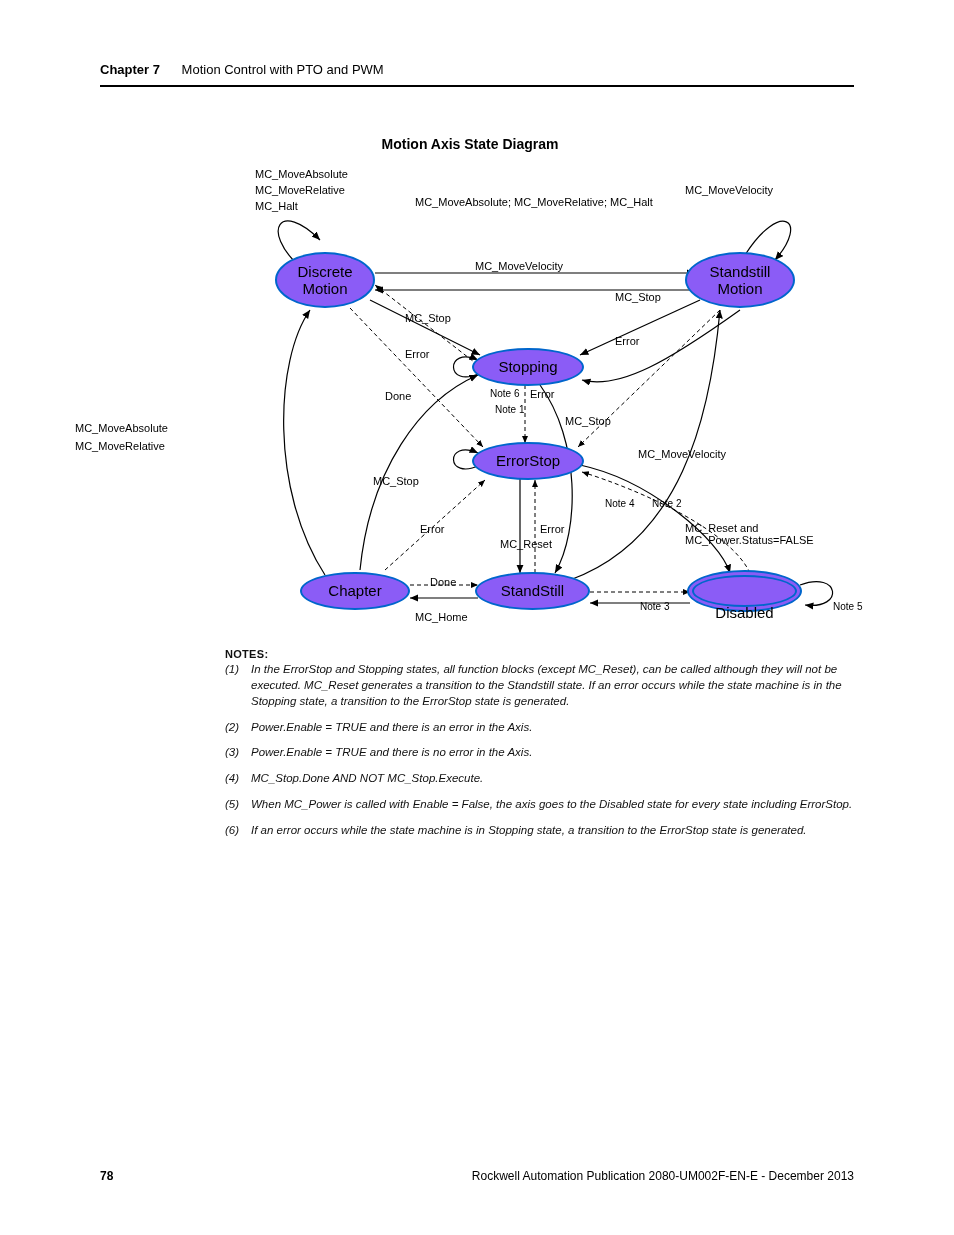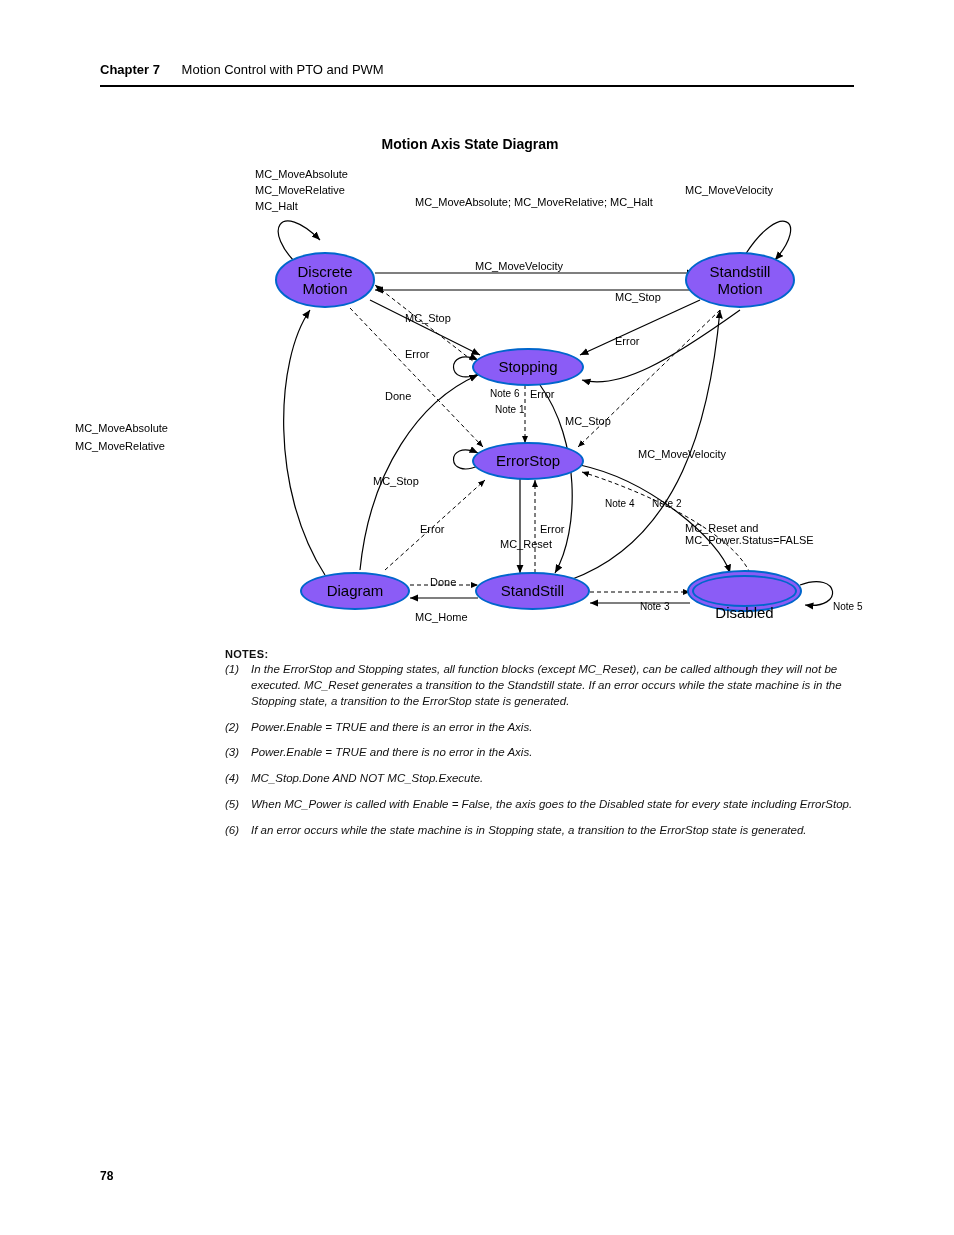--- a/index.html
+++ b/index.html
@@ -194,21 +194,21 @@
       <span style="white-space:pre-line;">Standstill
 Motion</span>
     </div>
   <div class="state" style="left:252px; top:188px; width:112px; height:38px;">
       <span>Stopping</span>
     </div>
   <div class="state" style="left:252px; top:282px; width:112px; height:38px;">
       <span>ErrorStop</span>
     </div>
   <div class="state" style="left:80px; top:412px; width:110px; height:38px;">
-      <span>Diagram</span>
+      <span>Chapter</span>
     </div>
   <div class="state" style="left:255px; top:412px; width:115px; height:38px;">
       <span>StandStill</span>
     </div>
   <div class="state double" style="left:467px; top:410px; width:115px; height:42px;">
       <span style="position:relative;z-index:2;margin-top:43px;">Disabled</span>
     </div>
 
   <div class="dlabel" style="left:35px; top:8px;">MC_MoveAbsolute</div>
   <div class="dlabel" style="left:35px; top:24px;">MC_MoveRelative</div>
@@ -249,13 +249,14 @@
     <li>Power.Enable = TRUE and there is an error in the Axis.</li>
     <li>Power.Enable = TRUE and there is no error in the Axis.</li>
     <li>MC_Stop.Done AND NOT MC_Stop.Execute.</li>
     <li>When MC_Power is called with Enable = False, the axis goes to the Disabled state for every state including ErrorStop.</li>
     <li>If an error occurs while the state machine is in Stopping state, a transition to the ErrorStop state is generated.</li>
   </ol>
 </div>
 
 <div class="footer">
   <span class="pg">78</span>
+  <span>Rockwell Automation Publication 2080-UM002F-EN-E - December 2013</span>
 </div>
 
 </body></html>

